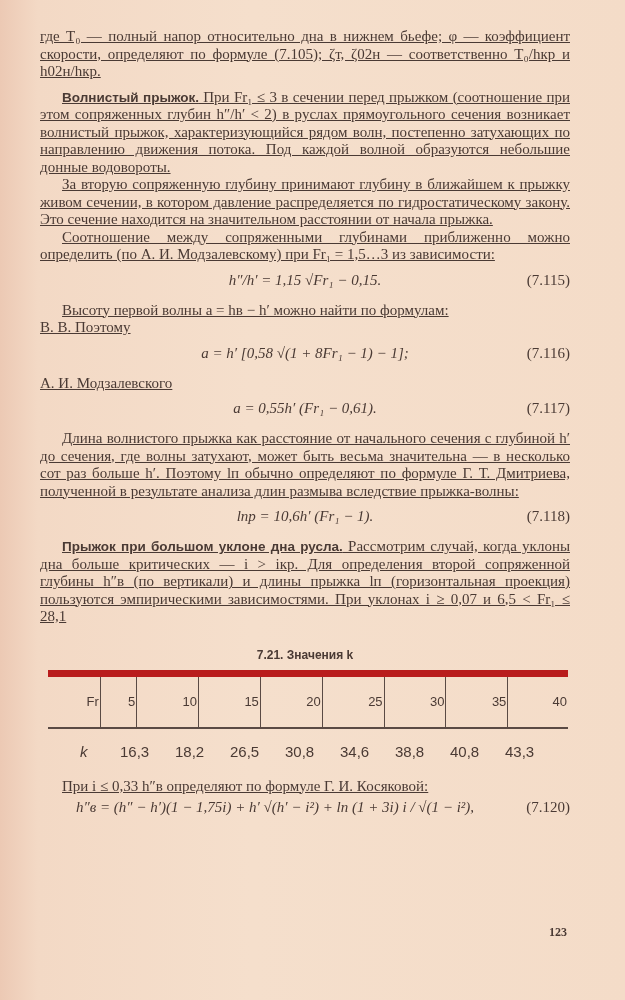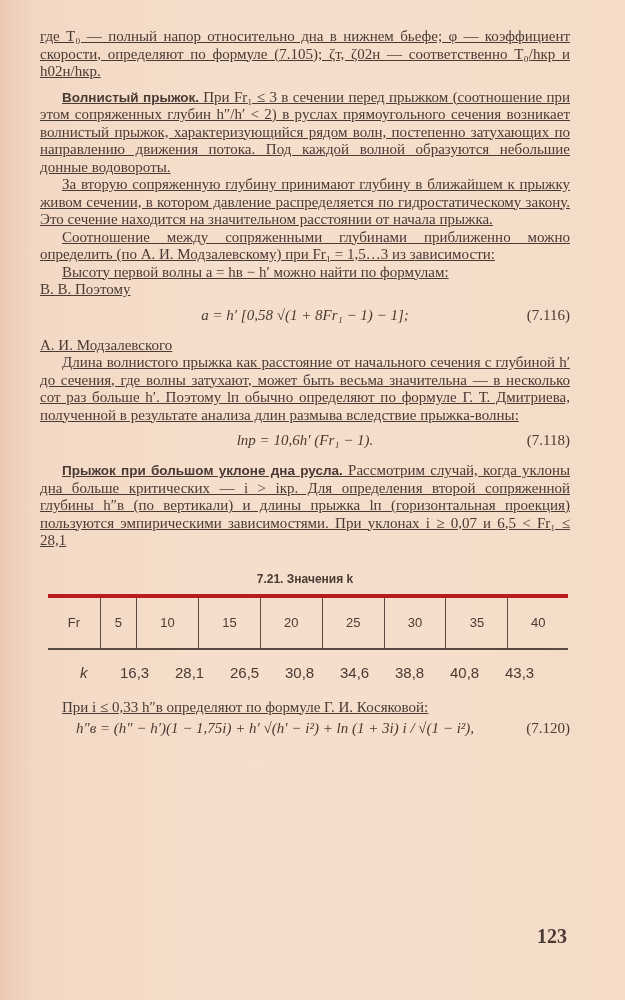--- a/index.html
+++ b/index.html
@@ -13,43 +13,51 @@
   .page { position:absolute; left:40px; top:28px; width:530px; }
   p { margin:0; font-size:15px; line-height:17.5px; text-align:justify;text-decoration:underline; }
   .indent { text-indent:22px; }
   .bold { font-weight:bold; font-family:"Liberation Sans","DejaVu Sans",sans-serif; font-size:13.5px; }
   .eq { position:relative; height:22px; font-size:15px; font-style:italic; margin:8px 0; }
   .eq .body { position:absolute; left:0; right:0; text-align:center; }
   .eq .num { position:absolute; right:0; font-style:normal; }
   .gap { height:8px; }
   .caption { text-align:center; font-weight:bold; font-family:"Liberation Sans","DejaVu Sans",sans-serif; font-size:12px; margin:22px 0 8px; }
   table.k { width:520px; margin-left:8px; border-collapse:collapse; font-size:13px; font-family:"Liberation Sans","DejaVu Sans",sans-serif; }
-  table.k td { text-align:center; height:48px; border-top:4px solid #b91c1c; border-bottom:2px solid #5a4a44; }
+  table.k td { text-align:right; height:48px; border-top:7px solid #b91c1c; border-bottom:2px solid #5a4a44; }
   table.k td + td { border-left:1px solid #5a4a44; }
   .krow { display:flex; margin:14px 0 0 40px; width:480px; font-size:15px; font-family:"Liberation Sans","DejaVu Sans",sans-serif; }
   .krow span { flex:1; text-align:left; }
   .krow .lbl { flex:0 0 40px; text-align:left; font-style:italic; }
-  .pagenum { position:absolute; right:58px; top:925px; font-weight:bold; font-size:20px; }
+  .pagenum { position:absolute; right:58px; top:925px; font-weight:bold; font-size:12px; }
 </style>
 </head>
 <body>
 
 <div class="page">
   <p>где T₀ — полный напор относительно дна в нижнем бьефе; φ — коэффициент скорости, определяют по формуле (7.105); ζт, ζ02н — соответственно T₀/hкр и h02н/hкр.</p>
   <div class="gap"></div>
   <p class="indent"><span class="bold">Волнистый прыжок.</span><span> При Fr₁ ≤ 3 в сечении перед прыжком (соотношение при этом сопряженных глубин h″/h′ &lt; 2) в руслах прямоугольного сечения возникает волнистый прыжок, характеризующийся рядом волн, постепенно затухающих по направлению движения потока. Под каждой волной образуются небольшие донные водовороты.</span></p>
   <p class="indent">За вторую сопряженную глубину принимают глубину в ближайшем к прыжку живом сечении, в котором давление распределяется по гидростатическому закону. Это сечение находится на значительном расстоянии от начала прыжка.</p>
   <p class="indent">Соотношение между сопряженными глубинами приближенно можно определить (по А. И. Модзалевскому) при Fr₁ = 1,5…3 из зависимости:</p>
+  <div class="eq">
+      <span class="body">h″/h′ = 1,15 √Fr₁ − 0,15.</span>
+      <span class="num">(7.115)</span>
+    </div>
   <p class="indent">Высоту первой волны a = hв − h′ можно найти по формулам:</p>
   <p>В. В. Поэтому</p>
   <div class="eq">
       <span class="body">a = h′ [0,58 √(1 + 8Fr₁ − 1) − 1];</span>
       <span class="num">(7.116)</span>
     </div>
   <p>А. И. Модзалевского</p>
+  <div class="eq">
+      <span class="body">a = 0,55h′ (Fr₁ − 0,61).</span>
+      <span class="num">(7.117)</span>
+    </div>
   <p class="indent">Длина волнистого прыжка как расстояние от начального сечения с глубиной h′ до сечения, где волны затухают, может быть весьма значительна — в несколько сот раз больше h′. Поэтому lп обычно определяют по формуле Г. Т. Дмитриева, полученной в результате анализа длин размыва вследствие прыжка-волны:</p>
   <div class="eq">
       <span class="body">lпр = 10,6h′ (Fr₁ − 1).</span>
       <span class="num">(7.118)</span>
     </div>
   <p class="indent"><span class="bold">Прыжок при большом уклоне дна русла.</span><span> Рассмотрим случай, когда уклоны дна больше критических — i &gt; iкр. Для определения второй сопряженной глубины h″в (по вертикали) и длины прыжка lп (горизонтальная проекция) пользуются эмпирическими зависимостями. При уклонах i ≥ 0,07 и 6,5 &lt; Fr₁ ≤ 28,1</span></p>
 
   <div class="caption">7.21. Значения k</div>
   <table class="k">
     <tbody>
@@ -62,21 +70,21 @@
       <td>25</td>
       <td>30</td>
       <td>35</td>
       <td>40</td>
     </tr>
   </tbody>
     </table>
   <div class="krow">
     <span class="lbl">k</span>
     <span>16,3</span>
-    <span>28,1</span>
+    <span>18,2</span>
     <span>26,5</span>
     <span>30,8</span>
     <span>34,6</span>
     <span>38,8</span>
     <span>40,8</span>
     <span>43,3</span>
   </div>
   <div class="gap" style="height:18px"></div>
   <p class="indent">При i ≤ 0,33 h″в определяют по формуле Г. И. Косяковой:</p>
   <div class="eq" style="margin-top:4px">

